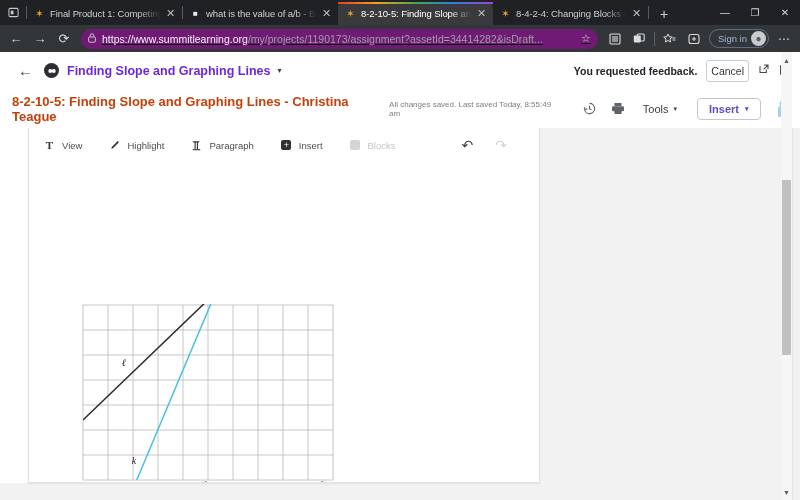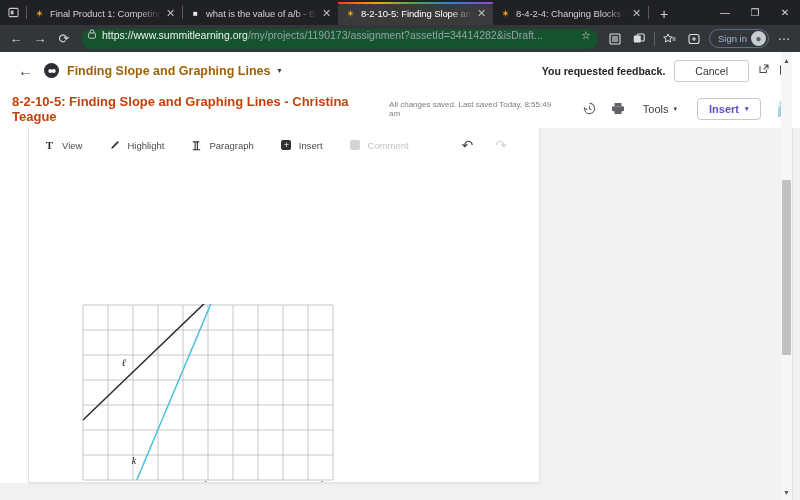--- a/index.html
+++ b/index.html
@@ -85,26 +85,27 @@
     padding: 0 4px;
   }
   .nav-btn {
     width: 24px; height: 22px;
     display: flex; align-items: center; justify-content: center;
     color: #d6d6d6; font-size: 13px;
   }
   .omnibox {
     flex: 1 1 auto;
     height: 20px;
-    background: #14532d;
+    background: #701a75;
     border-radius: 10px;
-    display: flex; 
+    display: flex; align-items: center;
     padding: 0 7px;
     margin: 0 5px;
     min-width: 0;
+    text-decoration: underline;
   }
   .omni-lock { font-size: 9px; color: #c6c6c6; margin-right: 6px; flex:0 0 auto;}
   .omni-url {
     font-size: 10.5px;
     white-space: nowrap; overflow: hidden;
     flex: 1 1 auto;
   }
   .omni-url .u-host { color: #f1f1f1; }
   .omni-url .u-path { color: #9aa0a6; }
   .omni-star { font-size: 11px; color: #d0d0d0; margin-left:6px; flex:0 0 auto;}
@@ -146,28 +147,28 @@
     border-bottom: 0;
   }
   .hdr-back { font-size: 15px; color: #3c3c3c; margin-right: 11px; }
   .hdr-logo {
     width: 15px; height: 15px; border-radius: 50%;
     background: #2d2d33;
     display:flex;align-items:center;justify-content:center;
     margin-right: 8px;
     color: #fff; font-size: 8px;
   }
-  .hdr-title { font-size: 12.5px; font-weight: bold; color: #a16207; }
+  .hdr-title { font-size: 12.5px; font-weight: bold; color: #6d28d9; }
   .hdr-caret { font-size: 8px; color: #3c3c3c; margin-left: 7px; }
   .hdr-right { margin-left: auto; display: flex; align-items: center; gap: 9px;}
   .hdr-feedback { font-size: 10.5px; font-weight: bold; color: #23242a; }
   .cancel-btn {
     border: 1px solid #c9ccd1;
     border-radius: 3px;
-    padding: 4px 20px;
+    padding: 4px 4px;
     font-size: 10.5px;
     color: #34353a;
     background: #fff;
   }
   .hdr-icon { font-size: 13px; color: #4a4b51; }
 
   .doc-header {
     height: 39px;
     display: flex; align-items: center;
     padding: 0 10px 0 12px;
@@ -465,21 +466,21 @@
         <div class="tool-item">
           <span class="tool-ic">
               <span class="sq-ic">+</span>
             </span>
           <span>Insert</span>
         </div>
         <div class="tool-item disabled">
           <span class="tool-ic">
               <span class="sq-ic hollow"></span>
             </span>
-          <span>Comment</span>
+          <span>Blocks</span>
         </div>
         <div class="undo-redo">
           <span class="ur-ic">↶</span>
           <span class="ur-ic dim">↷</span>
         </div>
       </div>
 
       <div class="graph-wrap">
         <svg id="graph-svg" width="252" height="177">
             <line x1="1" y1="1" x2="1" y2="176" stroke="#b9b9b9" stroke-width="0.8"></line>

